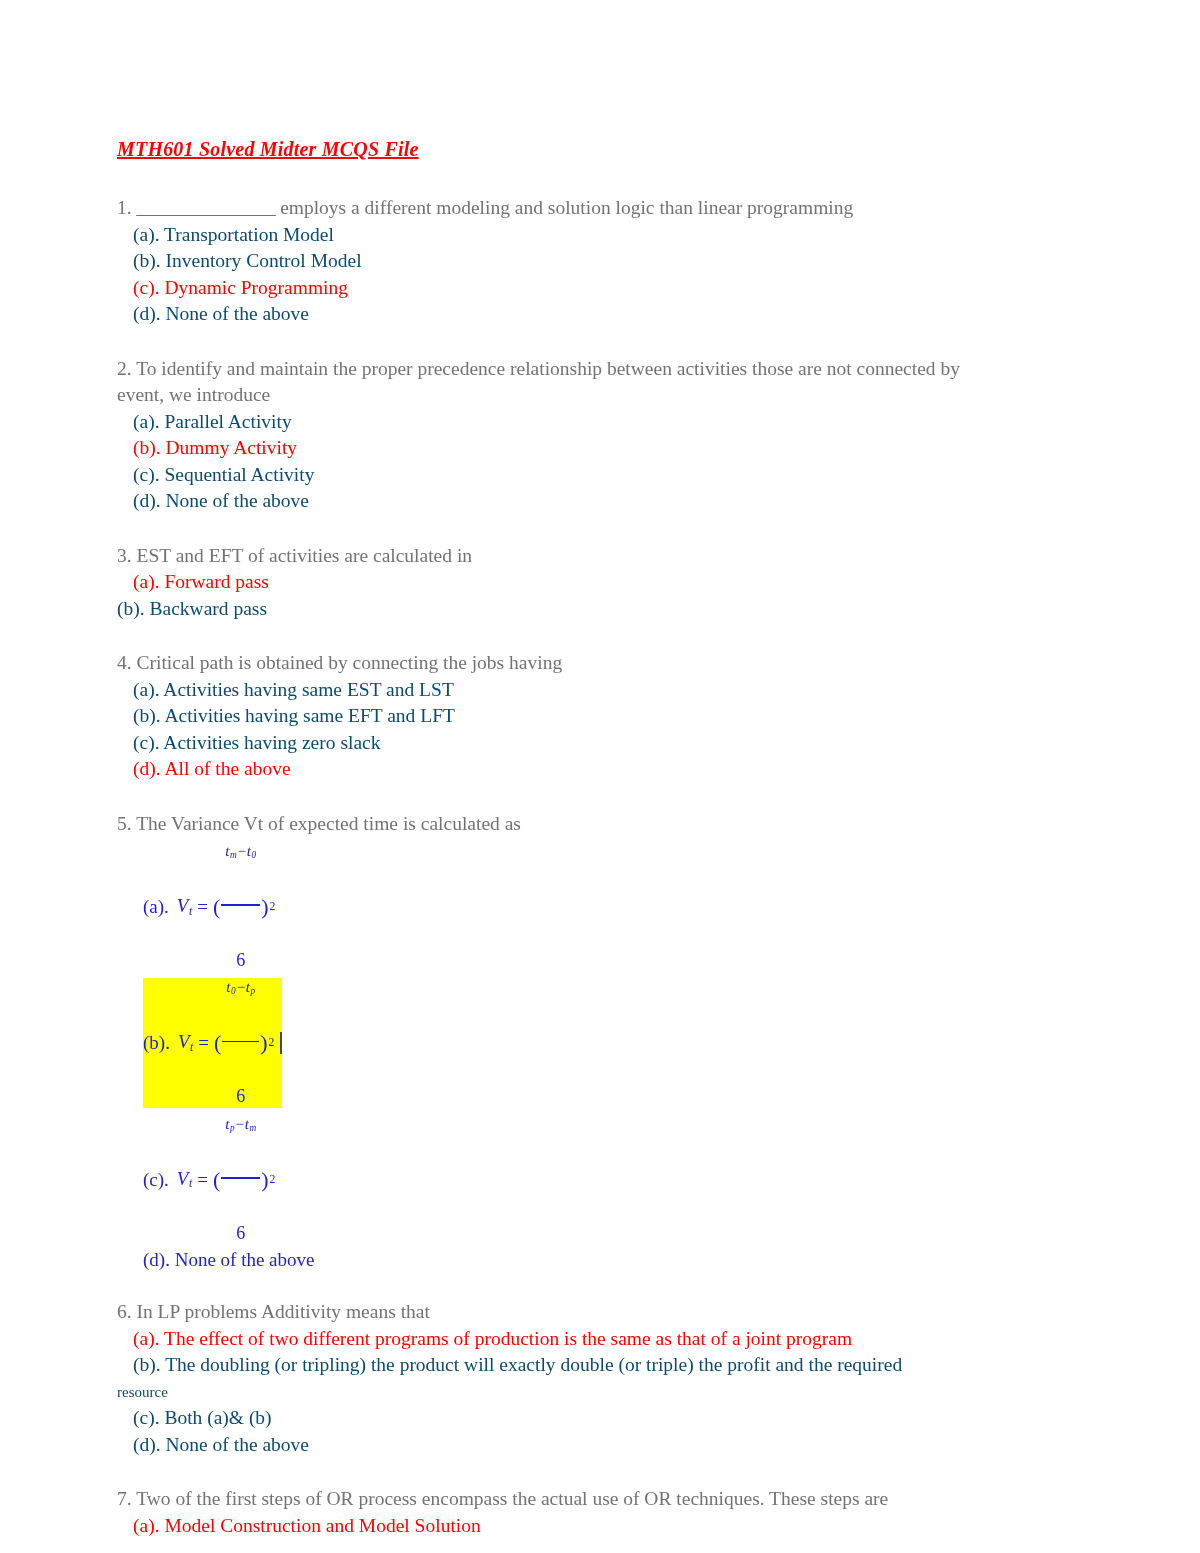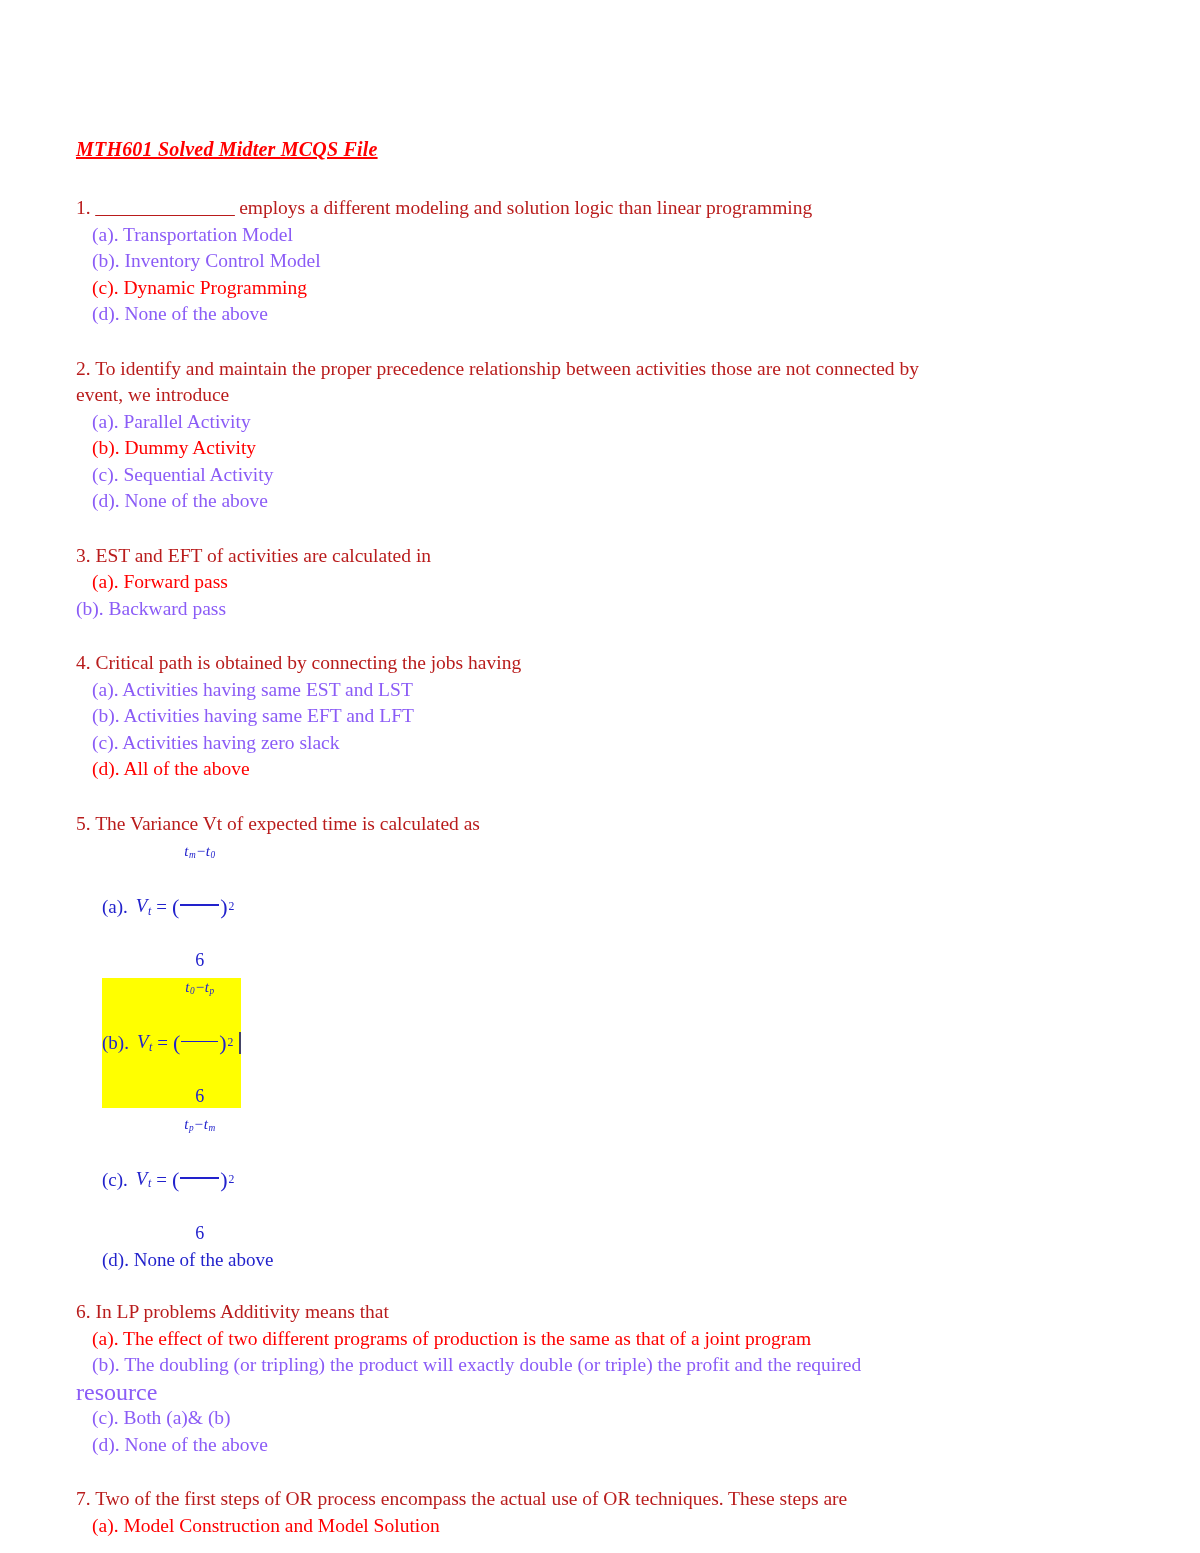--- a/index.html
+++ b/index.html
@@ -13,51 +13,51 @@
     font-family: "Liberation Serif", "DejaVu Serif", serif;
     color: #000000;
     overflow: hidden;
   }
   .page {
     position: relative;
     width: 1200px;
     height: 1553px;
     background: #ffffff;
     box-sizing: border-box;
-    padding: 138px 175px 0 76px;
+    padding: 138px 175px 0 117px;
   }
   .doc-title {
     font-size: 20px;
     font-weight: bold;
     font-style: italic;
     text-decoration: underline;
     color: #ff0000;
     letter-spacing: 0.2px;
     margin: 0 0 34px 0;
     line-height: 1.15;
   }
   .qblock {
     margin: 0 0 28px 0;
   }
   .qtext {
     font-size: 19.5px;
     line-height: 26.5px;
-    color: #b91c1c;
+    color: #737373;
     margin: 0;
     max-width: 855px;
   }
   .opts {
     margin: 0;
     padding: 0;
     list-style: none;
   }
   .opt {
     font-size: 19.5px;
     line-height: 26.5px;
-    color: #8b5cf6;
+    color: #0c4a6e;
     margin: 0;
     padding-left: 16px;
     max-width: 855px;
   }
   .opt.flush {
     padding-left: 0;
     font-family: Liberation Serif, serif;
   }
   .opt.correct {
     color: #ff0000;
@@ -155,21 +155,21 @@
   }
   .caret {
     display: inline-block;
     width: 2px;
     height: 22px;
     background: #444466;
     margin-left: 6px;
   }
   .sans-line {
     font-family: "DejaVu Serif", "Liberation Serif", serif;
-    font-size: 24px;
+    font-size: 15px;
   }
 </style>
 </head>
 <body>
 
 <div class="page">
 
   <div class="doc-title">MTH601 Solved Midter MCQS File</div>
 
   <div class="qblock">

